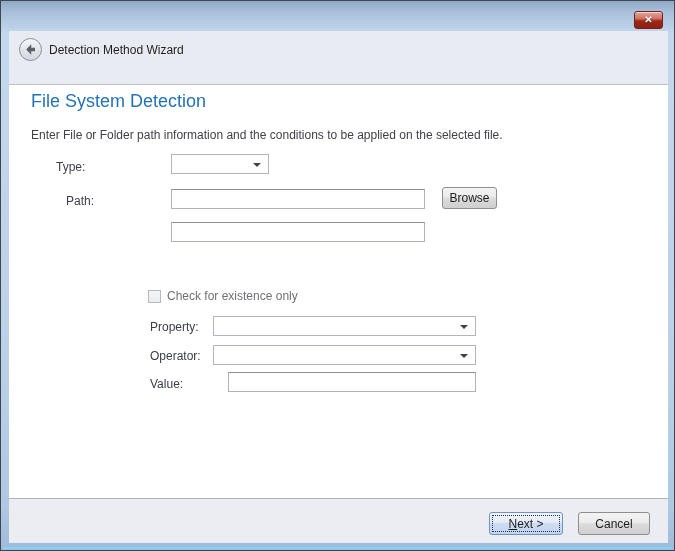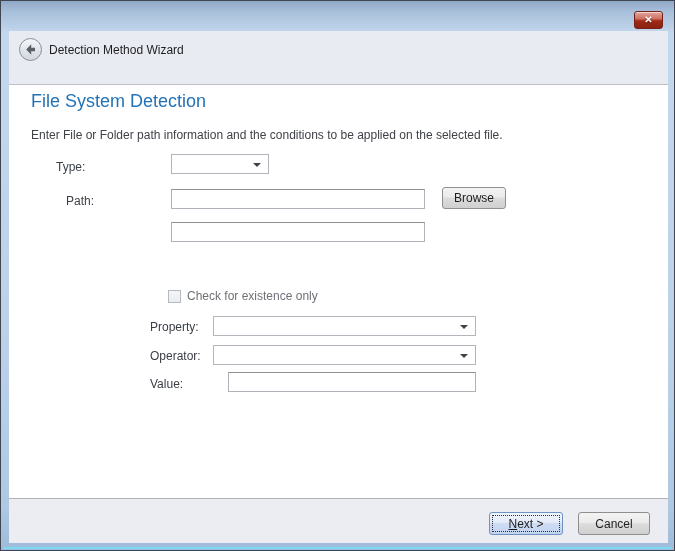--- a/index.html
+++ b/index.html
@@ -92,33 +92,33 @@
   }
   .combo .combo-value { font-size: 12px; line-height: 18px; padding: 0 4px; color: #1E1E1E; }
 
   .win-btn {
     position: absolute; height: 23px;
     border: 1px solid #8E8F8F; border-radius: 3px;
     background: linear-gradient(180deg, #F3F3F3 0%, #EBEBEB 45%, #DDDDDD 50%, #CFCFCF 100%);
     font-family: "Liberation Sans", sans-serif; font-size: 12px; color: #1E1E1E;
     text-align: center; cursor: pointer;
   }
-  .btn-browse { left: 433px; top: 156px; width: 64px; height: 22px; }
+  .btn-browse { left: 433px; top: 156px; width: 55px; height: 22px; }
   .btn-next {
     left: 480px; top: 481px; width: 74px;
     border-color: #6E92C2;
     background: linear-gradient(180deg, #F1F5FC 0%, #E3EBF9 45%, #CFDDF3 50%, #C3D4F0 100%);
     outline: 1px dotted #24303E; outline-offset: -4px;
   }
   .btn-cancel { left: 569px; top: 481px; width: 72px; }
   .ak { text-decoration: underline; }
 
   .checkrow { position: absolute; left: 139px; display: flex; align-items: center; }
   .checkrow-1 { top: 233px; }
-  .checkrow-2 { top: 258px; margin-left: 20px; }
+  .checkrow-2 { top: 258px; }
   .checkbox {
     width: 13px; height: 13px; margin-right: 6px;
     border: 1px solid #B6BABF;
     background: linear-gradient(180deg, #F4F5F7 0%, #EAEDF0 100%);
     cursor: pointer; flex: 0 0 auto;
   }
   .checklabel { font-size: 12px; color: #6E7176; }
 
   .footer {
     position: absolute; left: 0; bottom: 0; width: 659px; height: 45px;

